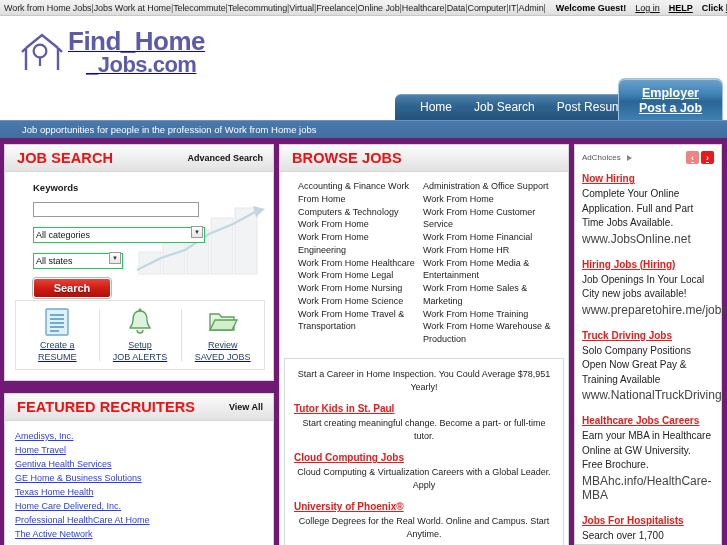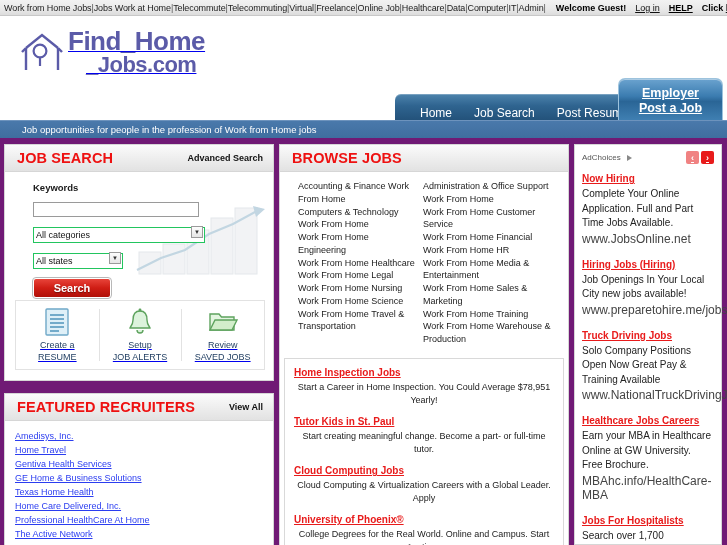--- a/index.html
+++ b/index.html
@@ -38,21 +38,21 @@
   .logo-text { margin-left: 2px; line-height: 1; }
   .logo-l1 { font-size: 26px; font-weight: bold; color: #5b5ba8; letter-spacing: -0.5px; font-family: "Liberation Sans", sans-serif;}
   .logo-l2 { font-size: 22px; font-weight: bold; color: #5b5ba8; letter-spacing: -0.5px; margin-top: -2px; margin-left: 18px;}
 
   
   .navwrap { position: absolute; right: 0; bottom: 0; height: 46px; width: 340px; }
   .maintabs {
     position: absolute; left: 8px; bottom: 0; height: 26px;
     background: linear-gradient(to bottom, #4e84ad 0%, #2f6490 45%, #23527a 100%);
     border-radius: 6px 6px 0 0;
-    display: flex; align-items: flex-end;
+    display: flex; align-items: center;
     padding: 0 14px;
     box-shadow: inset 0 1px 0 rgba(255,255,255,.25);
   }
   .maintabs a {
     color: #fff; font-size: 12px; text-decoration: none;
     padding: 0 11px; white-space: nowrap;
   }
   .emptab {
     position: absolute; right: 4px; bottom: 0; width: 105px; height: 42px;
     background: linear-gradient(to bottom, #6ba3cf 0%, #3b7cb0 42%, #2a6596 55%, #3f7fb2 100%);
@@ -358,21 +358,20 @@
               <a href="#">Work From Home Sales &amp; Marketing</a>
               <a href="#">Work From Home Training</a>
               <a href="#">Work From Home Warehouse &amp; Production</a>
             </div>
         </div>
 
         <div class="midads">
           <div class="ad-card">
             <div id="midads">
                 <div class="ad-item">
-                  <a href="#" class="ad-title">Home Inspection Jobs</a>
                   <div class="ad-desc">Start a Career in Home Inspection. You Could Average $78,951 Yearly!</div>
                 </div>
                 <div class="ad-item">
                   <a href="#" class="ad-title">Tutor Kids in St. Paul</a>
                   <div class="ad-desc">Start creating meaningful change. Become a part- or full-time tutor.</div>
                 </div>
                 <div class="ad-item">
                   <a href="#" class="ad-title">Cloud Computing Jobs</a>
                   <div class="ad-desc">Cloud Computing &amp; Virtualization Careers with a Global Leader. Apply</div>
                 </div>

